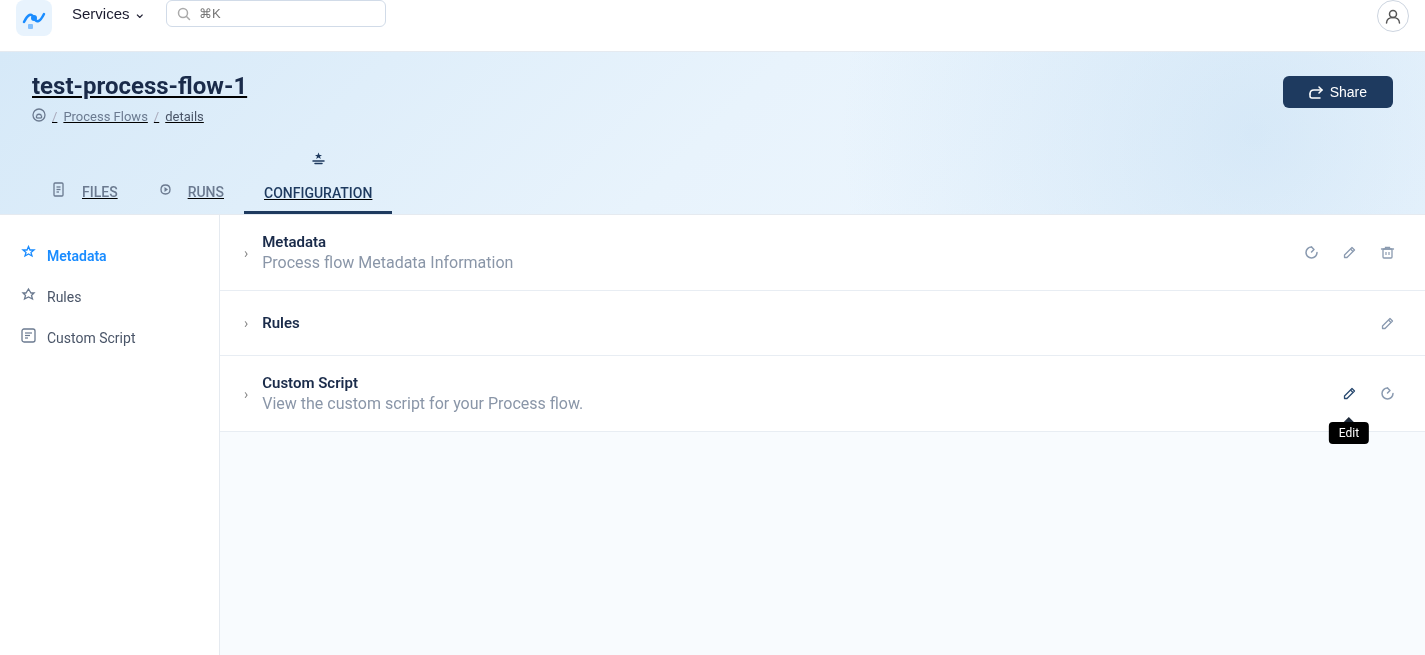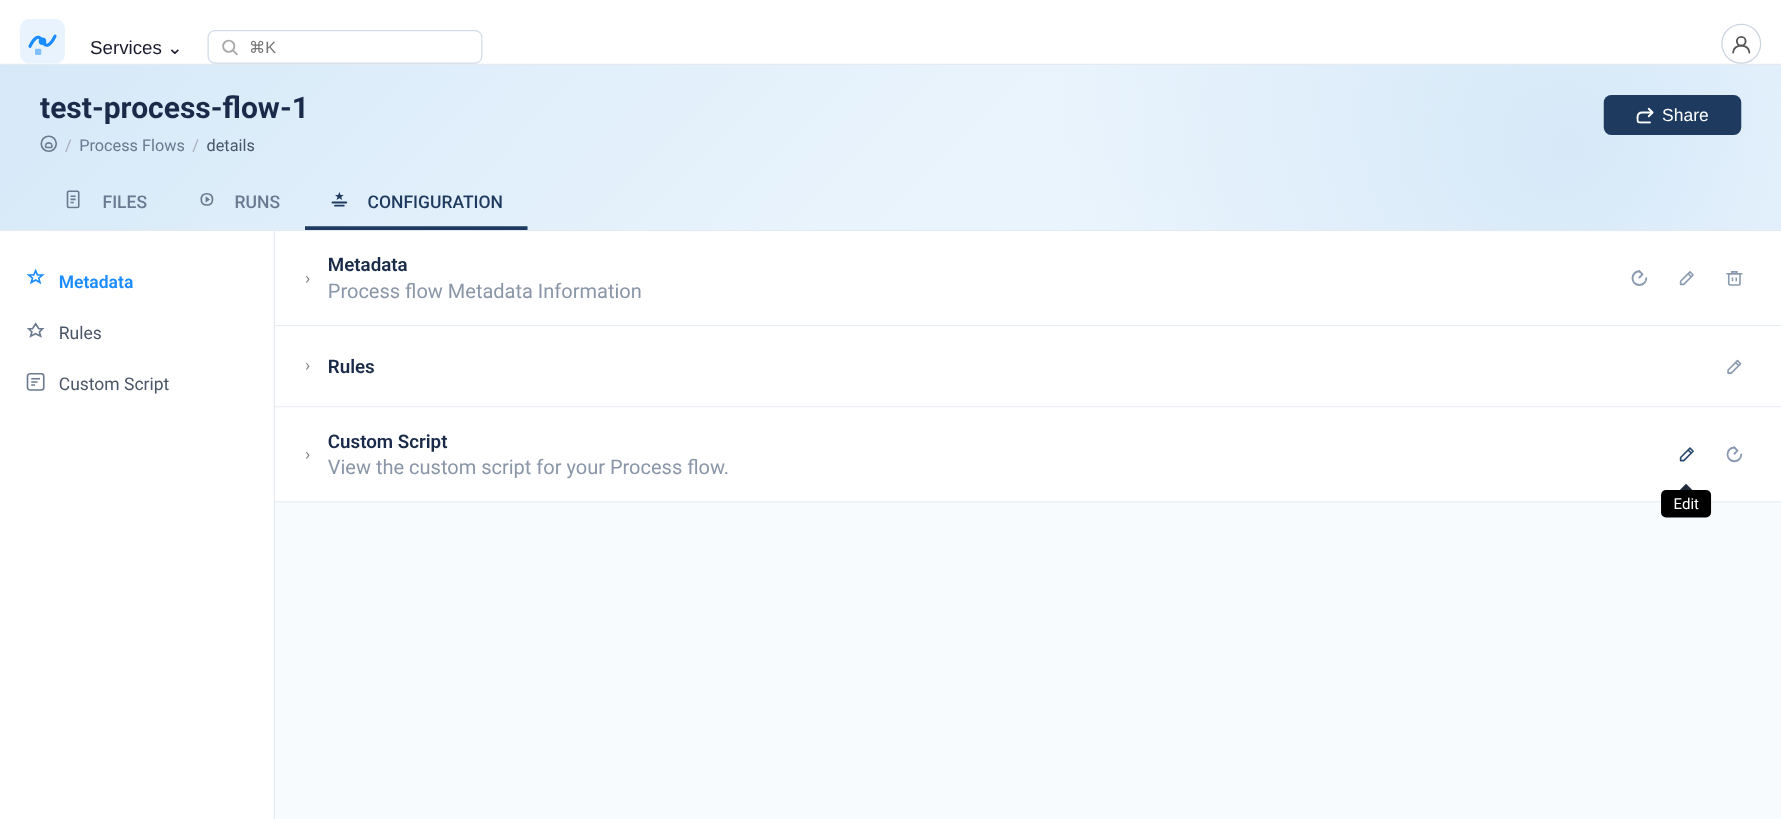--- a/index.html
+++ b/index.html
@@ -1,20 +1,20 @@
 <!DOCTYPE html>
 <html><head>
   <meta charset="utf-8">
   <style>
     * { box-sizing: border-box; margin: 0; padding: 0; }
     body { font-family: -apple-system, BlinkMacSystemFont, 'Segoe UI', Roboto, sans-serif; background: #f0f6fb; height: 655px; overflow: hidden; }
 
     
     .topnav {
-      display: flex; align-items: flex-end; height: 52px;
+      display: flex; align-items: flex-start; height: 52px;
       background: #fff; border-bottom: 1px solid #e5eaf0;
       padding: 0 16px; gap: 12px; position: relative; z-index: 10;
     }
     .logo { width: 36px; height: 36px; }
     .services-btn {
       display: flex; align-items: center; gap: 4px;
       font-size: 15px; font-weight: 500; color: #1a1a2e;
       cursor: pointer; border: none; background: none; padding: 4px 8px;
     }
     .search-box {
@@ -31,21 +31,21 @@
     .user-icon {
       width: 32px; height: 32px; border-radius: 50%;
       border: 1px solid #cdd5e0; display: flex; align-items: center; justify-content: center;
       cursor: pointer; color: #555; font-size: 16px;
     }
 
     
     .page-header {
       background: linear-gradient(135deg, #d6e9f8 0%, #e8f3fc 50%, #f0f8ff 100%);
       padding: 20px 32px 0 32px;
-      position: relative; overflow: hidden;
+      position: relative; overflow: hidden; text-decoration: underline;
     }
     .page-header-bg {
       position: absolute; right: 0; top: 0; bottom: 0; width: 60%;
       opacity: 0.3;
       background: radial-gradient(circle at 80% 50%, #a0c8e8 0%, transparent 60%);
     }
     .page-title {
       font-size: 24px; font-weight: 700; color: #1a2b4a; margin-bottom: 8px;
     }
     .breadcrumb {
@@ -67,21 +67,21 @@
       display: flex; align-items: flex-end;
       gap: 0; padding: 0 0;
       border-bottom: none; margin-top: 4px;
     }
     .tab {
       display: flex; align-items: center; gap: 15px;
       padding: 10px 20px; font-size: 14px; color: #6b7a90;
       cursor: pointer; border-bottom: 3px solid transparent;
       font-weight: 500; white-space: nowrap;
     }
-    .tab.active { color: #1e3a5f; border-bottom: 3px solid #1e3a5f; }
+    .tab.active { color: #1e3a5f; border-bottom: 3px solid #1e3a5f; flex-direction: column; }
     .tab-icon { font-size: 15px; }
 
     
     .main-content {
       display: flex; background: #fff;
       height: calc(655px - 52px - 100px);
       border-top: 1px solid #e5eaf0;
     }
 
     

